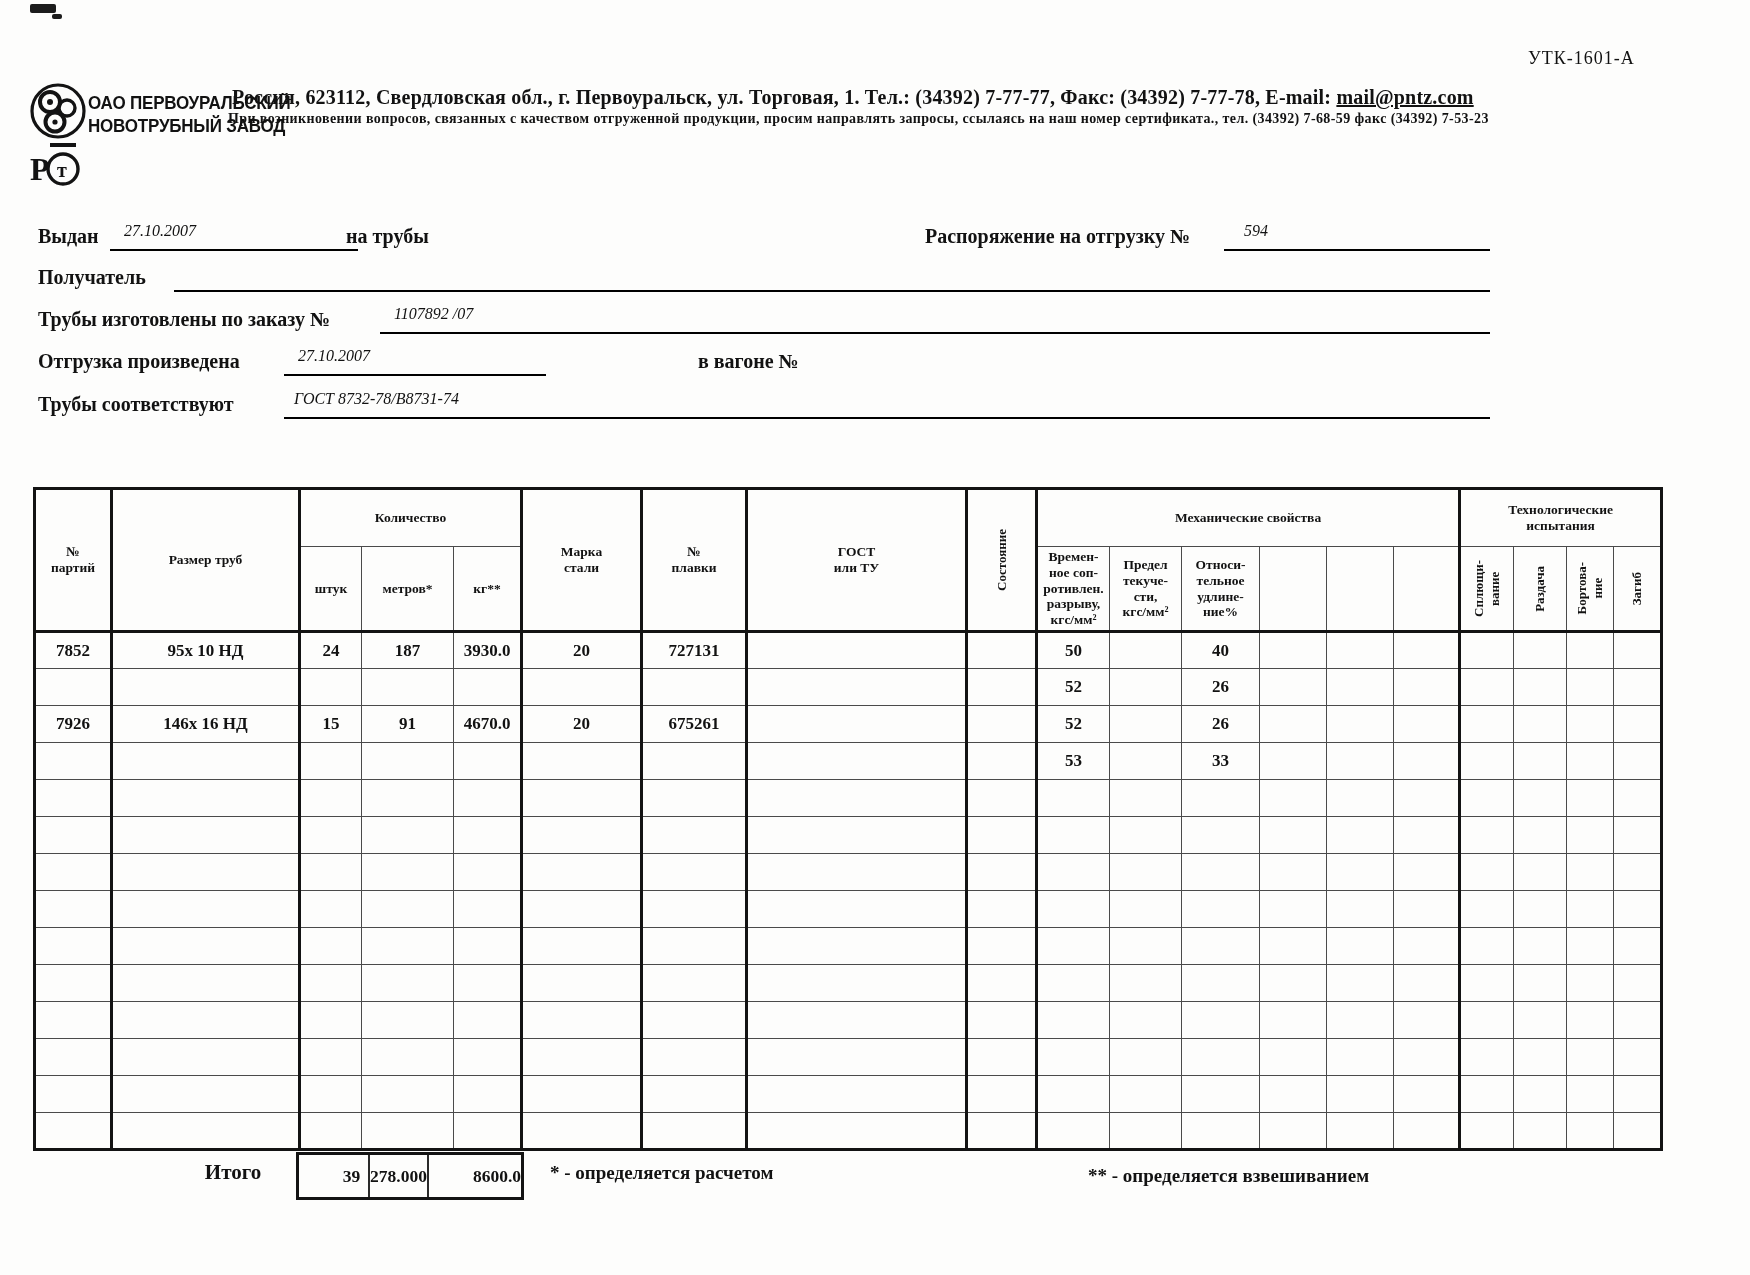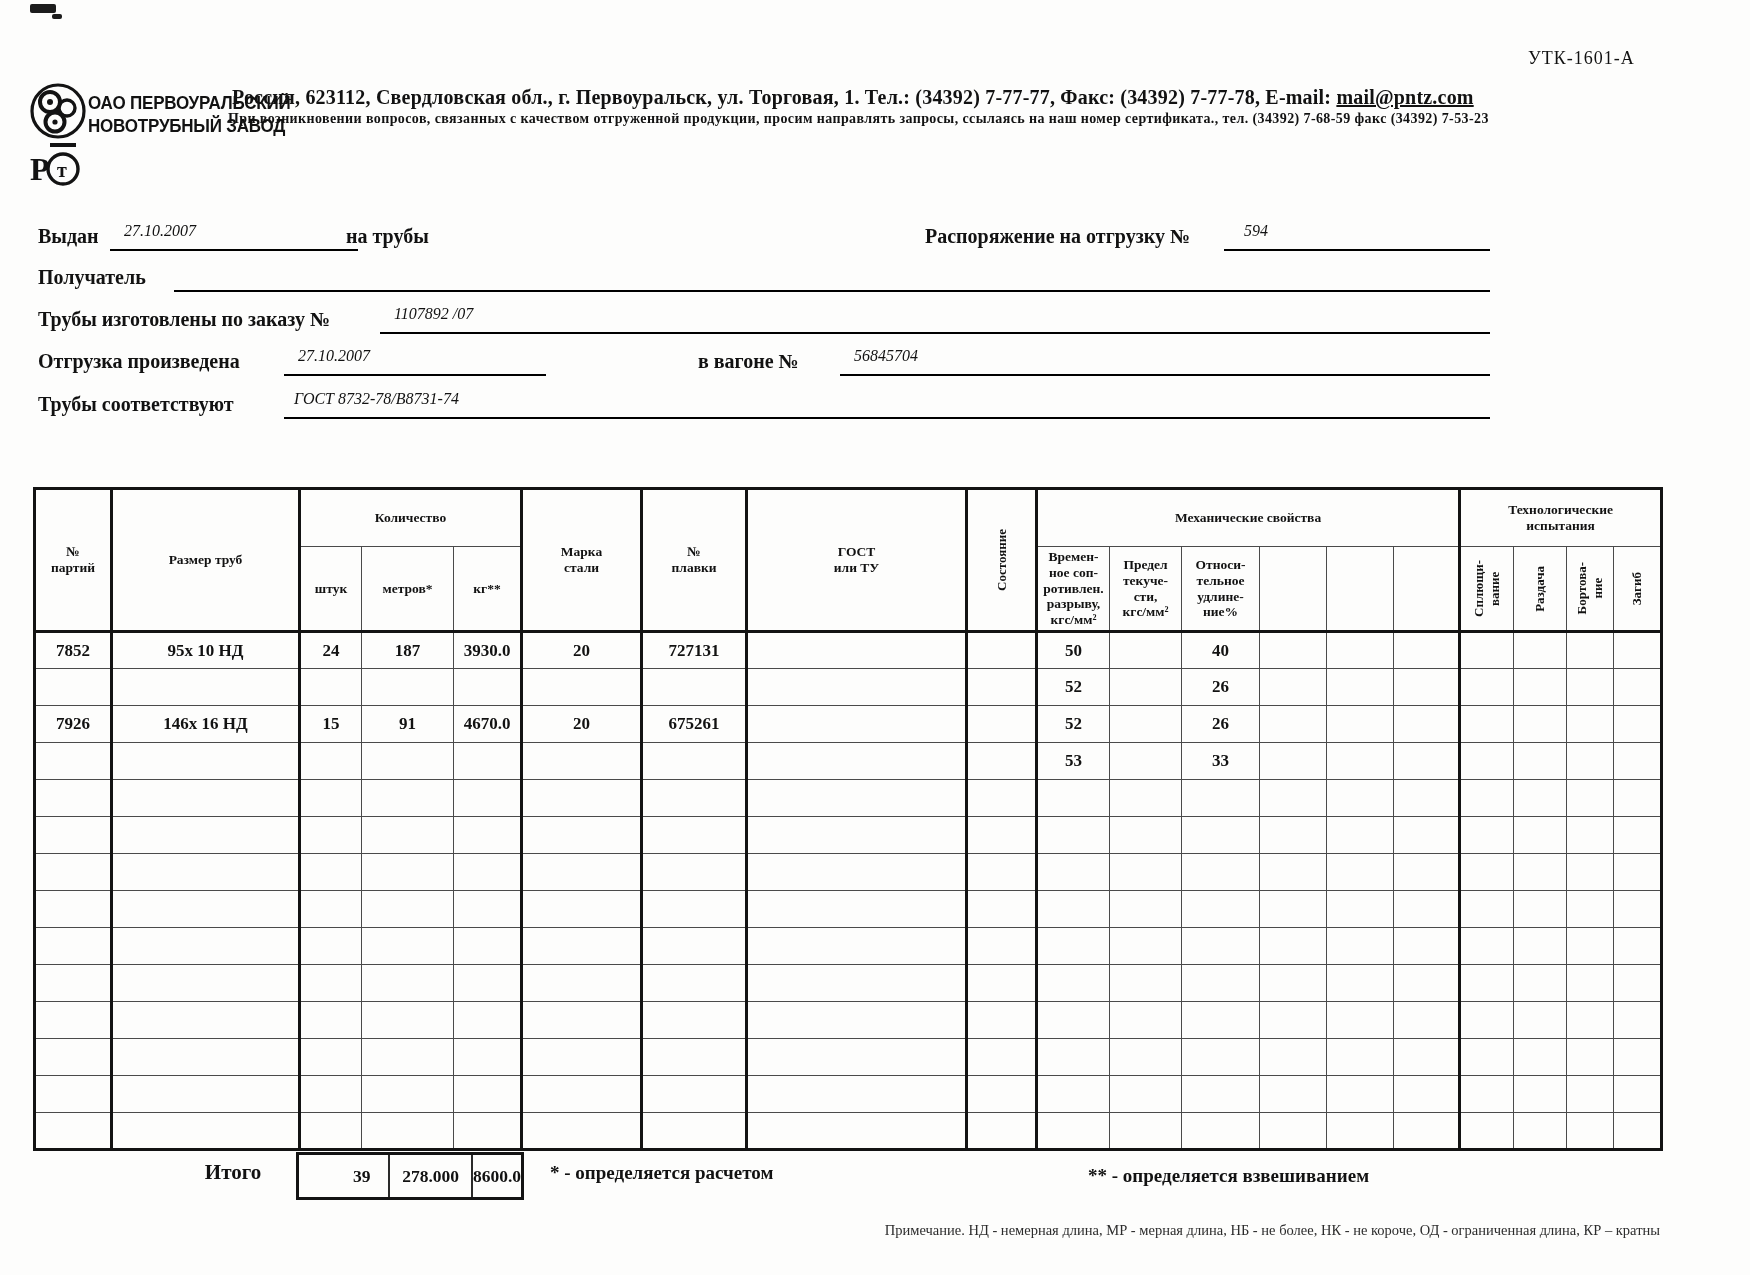--- a/index.html
+++ b/index.html
@@ -37,21 +37,21 @@
   table.cert tbody td { font-size:17px; font-weight:600; text-align:center; vertical-align:middle; white-space:nowrap; }
   .br-th { border-right:3px solid #131313 !important; }
   .vert { writing-mode:vertical-rl; transform:rotate(180deg); margin:0 auto; white-space:pre-line; font-size:13px; line-height:1.2; }
   .hmain { font-size:14.5px; }
   .hgroup { font-size:15px; }
 
   
   .total-label { font-weight:bold; font-size:21px; }
   .total-box { display:flex; border:3px solid #131313; background:#fdfdfc; box-sizing:border-box; }
   .total-cell { display:flex; align-items:center; justify-content:center; font-weight:bold; font-size:17.5px; border-right:2px solid #2a2a2a; box-sizing:border-box; }
-  .total-cell:last-child { border-right:none; }
+  .total-cell:last-child { border-right:none;padding-left:44px; }
   .footnote { font-weight:bold; font-size:19px; white-space:nowrap; }
   .note-line { font-size:14.5px; text-align:right; white-space:nowrap; color:#2c2c2c; }
 
   .artifact { background:#1c1c1c; border-radius:2px; }
 </style>
 </head>
 <body>
 
 <div class="page">
 
@@ -99,21 +99,20 @@
 
   <div class="abs flabel" style="left:38px; top:266px;">Получатель</div>
   <div class="abs fvalue" style="left:174px; top:263px; width:1316px;"></div>
 
   <div class="abs flabel" style="left:38px; top:308px;">Трубы изготовлены по заказу №</div>
   <div class="abs fvalue" style="left:380px; top:305px; width:1110px;">1107892   /07</div>
 
   <div class="abs flabel" style="left:38px; top:350px;">Отгрузка произведена</div>
   <div class="abs fvalue" style="left:284px; top:347px; width:262px;">27.10.2007</div>
   <div class="abs flabel" style="left:698px; top:350px;">в вагоне №</div>
-  <div class="abs fvalue" style="left:840px; top:347px; width:650px;">56845704</div>
 
   <div class="abs flabel" style="left:38px; top:393px;">Трубы соответствуют</div>
   <div class="abs fvalue" style="left:284px; top:390px; width:1206px; padding-left:10px;">ГОСТ 8732-78/В8731-74</div>
 
   <table class="cert">
     <colgroup>
       <col style="width:77px">
         <col style="width:188px">
         <col style="width:62px">
         <col style="width:92px">
@@ -477,15 +476,14 @@
   </table>
 
   <div class="abs total-label" style="left:168px; top:1160px; width:130px; text-align:center;">Итого</div>
   <div class="abs total-box" style="left:296px; top:1152px; width:228px; height:48px;">
     <div class="total-cell" style="width:63px;margin-left:36px;">39</div>
     <div class="total-cell" style="width:94px;">278.000</div>
     <div class="total-cell" style="flex:1;">8600.0</div>
   </div>
   <div class="abs footnote" style="left:542px; top:1162px;margin-left:8px;">* - определяется расчетом</div>
   <div class="abs footnote" style="left:1088px; top:1165px;">** - определяется взвешиванием</div>
-  <div class="abs note-line" style="left:700px; top:1222px; width:960px;">Примечание. НД - немерная длина, МР - мерная длина, НБ - не более, НК - не короче, ОД - ограниченная длина, КР – кратны</div>
 
 </div>
 
 </body></html>

